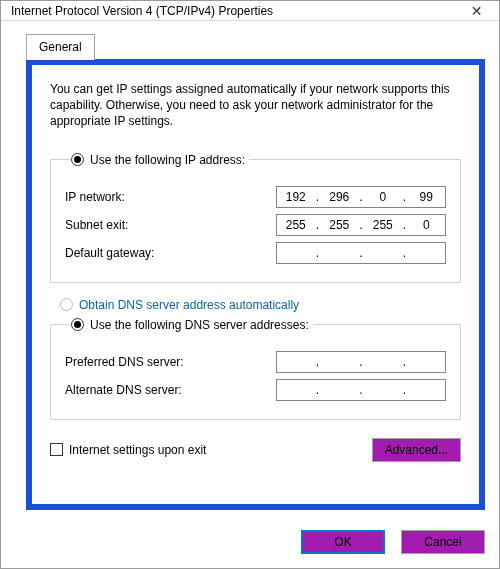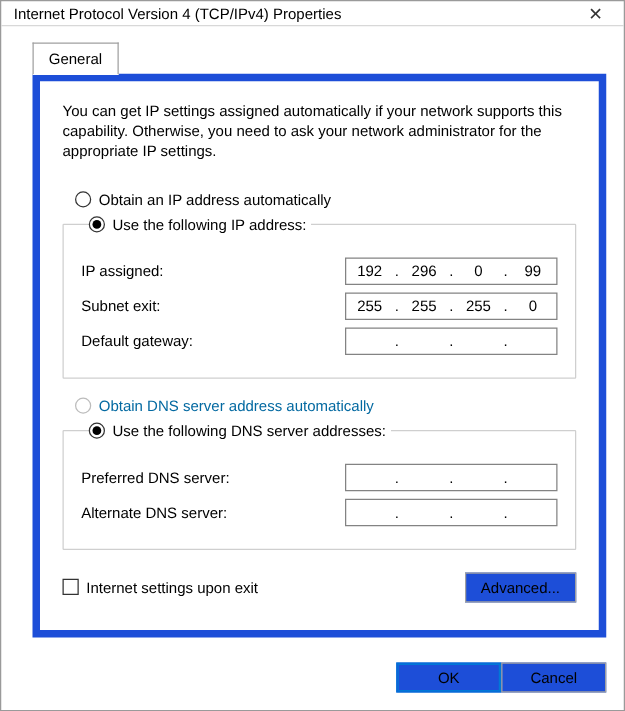--- a/index.html
+++ b/index.html
@@ -139,34 +139,34 @@
     width: 13px; height: 13px;
     border: 1px solid #333;
     background: #fff;
     margin-right: 6px;
     display: inline-block;
   }
   .btn {
     min-width: 84px;
     height: 24px;
     border: 1px solid #a0a0a0;
-    background: #1d4ed8;
+    background: #a21caf;
     font-size: 12px;
     font-family: inherit;
     padding: 0 12px;
     cursor: default;
     display: inline-flex;
     align-items: center;
     justify-content: center;
   }
   .spacer { flex: 1; }
   .footer {
     display: flex;
     justify-content: flex-end;
-    gap: 0;
+    gap: 16px;
     padding: 10px 14px 14px 14px;
   }
   .btn.default {
     border: 1px solid #0078d7;
     box-shadow: inset 0 0 0 1px #0078d7;
   }
 </style>
 </head>
 <body>
 
@@ -177,35 +177,31 @@
   </div>
 
   <div class="content">
     <div class="tabstrip">
       <div class="tab">General</div>
     </div>
 
     <div class="tabpanel">
       <div class="desc">You can get IP settings assigned automatically if your network supports this capability. Otherwise, you need to ask your network administrator for the appropriate IP settings.</div>
 
-      <div class="radio-row">
-        <span class="radio"></span>
-        <span>Obtain an IP address automatically</span>
-      </div>
 
       <fieldset class="group">
         <legend>
           <div class="radio-row">
             <span class="radio checked"></span>
             <span>Use the following IP address:</span>
           </div>
         </legend>
 
         <div class="field-row">
-          <div class="field-label">IP assigned:</div>
+          <div class="field-label">IP network:</div>
           <div class="ip-input">
             <span class="ip-oct">192</span>
               <span class="ip-dot">.</span>
             <span class="ip-oct">296</span>
               <span class="ip-dot">.</span>
             <span class="ip-oct">0</span>
               <span class="ip-dot">.</span>
             <span class="ip-oct">99</span>
           </div>
         </div>

